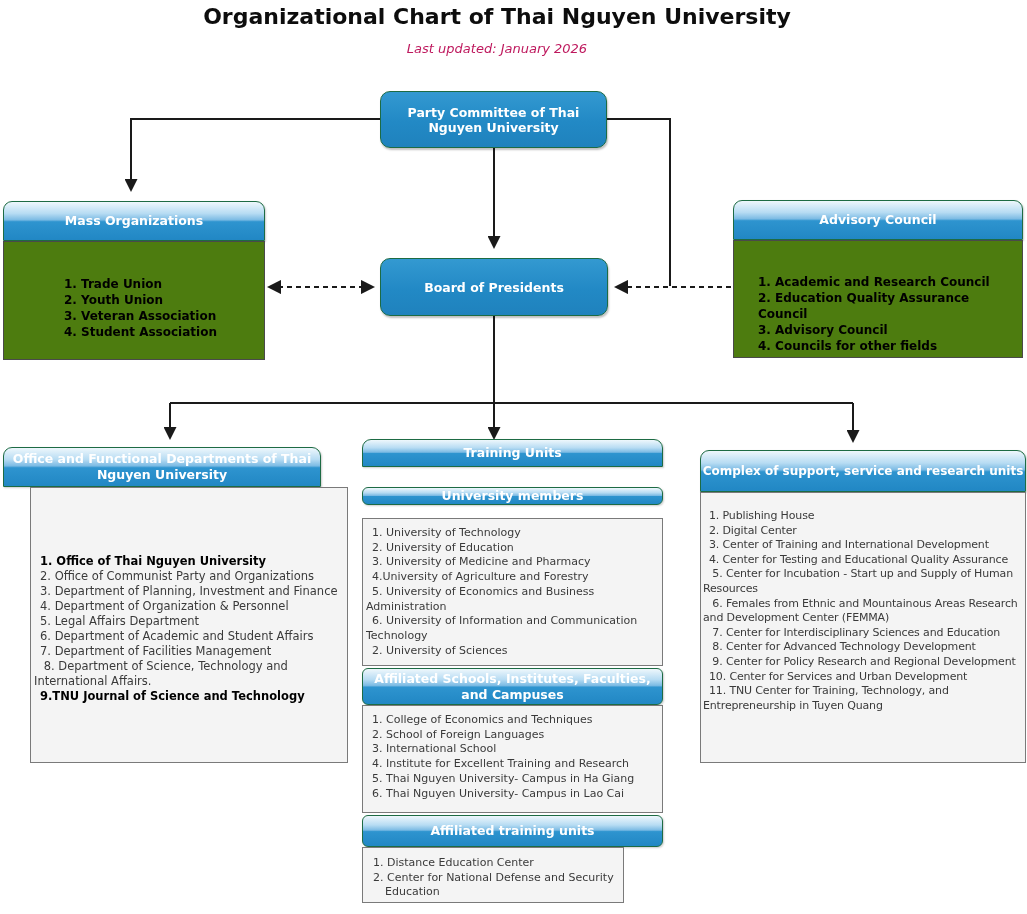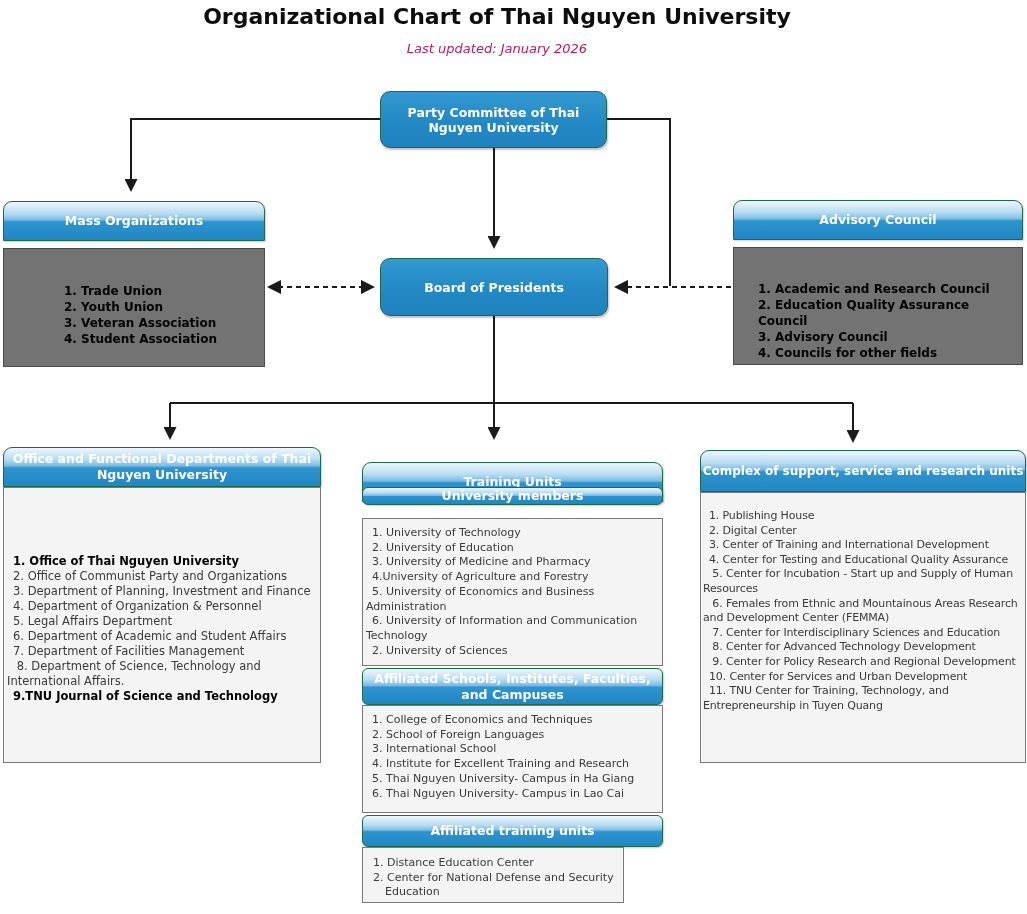--- a/index.html
+++ b/index.html
@@ -13,31 +13,31 @@
   .node-solid{background:linear-gradient(180deg,#3399d1 0%,#2289c5 55%,#1f82bd 100%);
     border:1px solid #1d6b44;border-radius:10px;color:#fff;font-weight:bold;font-size:12.5px;
     display:flex;align-items:center;justify-content:center;text-align:center;
     box-shadow:1px 2px 2px rgba(0,0,0,0.25);}
 
   .hdr{background:linear-gradient(180deg,#eef7fc 0%,#b7dcf3 30%,#7cbbe4 47%,#2e94cf 52%,#2187c4 100%);
     border:1px solid #1d6b44;border-radius:9px 9px 0 0;color:#fff;font-weight:bold;font-size:12.5px;
     display:flex;align-items:center;justify-content:center;text-align:center;line-height:1.25;
     box-shadow:1px 1px 2px rgba(0,0,0,0.2);}
 
-  .body-cream{background:#737373;border:1px solid #4a4a4a;color:#141414;margin-top:7px;}
+  .body-cream{background:#4d7c0f;border:1px solid #4a4a4a;color:#141414;}
   .body-gray{background:#f4f4f4;border:1px solid #7a7a7a;color:#3a3a3a;}
 
   .line{white-space:pre-wrap;}
   .line.b{font-weight:bold;color:#000;}
   .indent .line{text-indent:6px;}
 
   #mass-body{padding:34px 4px 0 60px;font-size:12px;line-height:16px;}
   #advisory-body{padding:33px 4px 0 24px;font-size:12px;line-height:16px;}
 
-  #office-body{padding:66px 3px 0 3px;font-size:11.5px;line-height:15px;}
+  #office-body{padding:66px 3px 0 3px;font-size:11.5px;line-height:15px;margin-left:27px;}
   .mid-body{padding:7px 3px 0 3px;font-size:11px;line-height:14.7px;}
   #aff-train-body{padding:8px 3px 0 22px;font-size:11px;line-height:14.7px;}
   #aff-train-body .line{text-indent:-12px;}
   #complex-body{padding:16px 2px 0 2px;font-size:11px;letter-spacing:-0.15px;line-height:14.6px;}
 
   svg{position:absolute;left:0;top:0;pointer-events:none;}
 </style>
 </head>
 <body>
 
@@ -89,21 +89,21 @@
       <div class="line">2. Office of Communist Party and Organizations</div>
       <div class="line">3. Department of Planning, Investment and Finance</div>
       <div class="line">4. Department of Organization &amp; Personnel</div>
       <div class="line">5. Legal Affairs Department</div>
       <div class="line">6. Department of Academic and Student Affairs</div>
       <div class="line">7. Department of Facilities Management</div>
       <div class="line"> 8. Department of Science, Technology and International Affairs.</div>
       <div class="line b">9.TNU Journal of Science and Technology</div>
     </div>
 
-  <div class="abs hdr" style="left:362px;top:462px;width:301px;height:40px;">Training Units</div>
+  <div class="abs hdr" style="left:362px;top:439px;width:301px;height:28px;">Training Units</div>
 
   <div class="abs hdr" style="left:362px;top:487px;width:301px;height:18px;border-radius:6px;">University members</div>
   <div class="abs body-gray mid-body indent" style="left:362px;top:518px;width:301px;height:148px;">
       <div class="line">1. University of Technology</div>
       <div class="line">2. University of Education</div>
       <div class="line">3. University of Medicine and Pharmacy</div>
       <div class="line">4.University of Agriculture and Forestry</div>
       <div class="line">5. University of Economics and Business Administration</div>
       <div class="line">6. University of Information and Communication Technology</div>
       <div class="line">2. University of Sciences</div>

